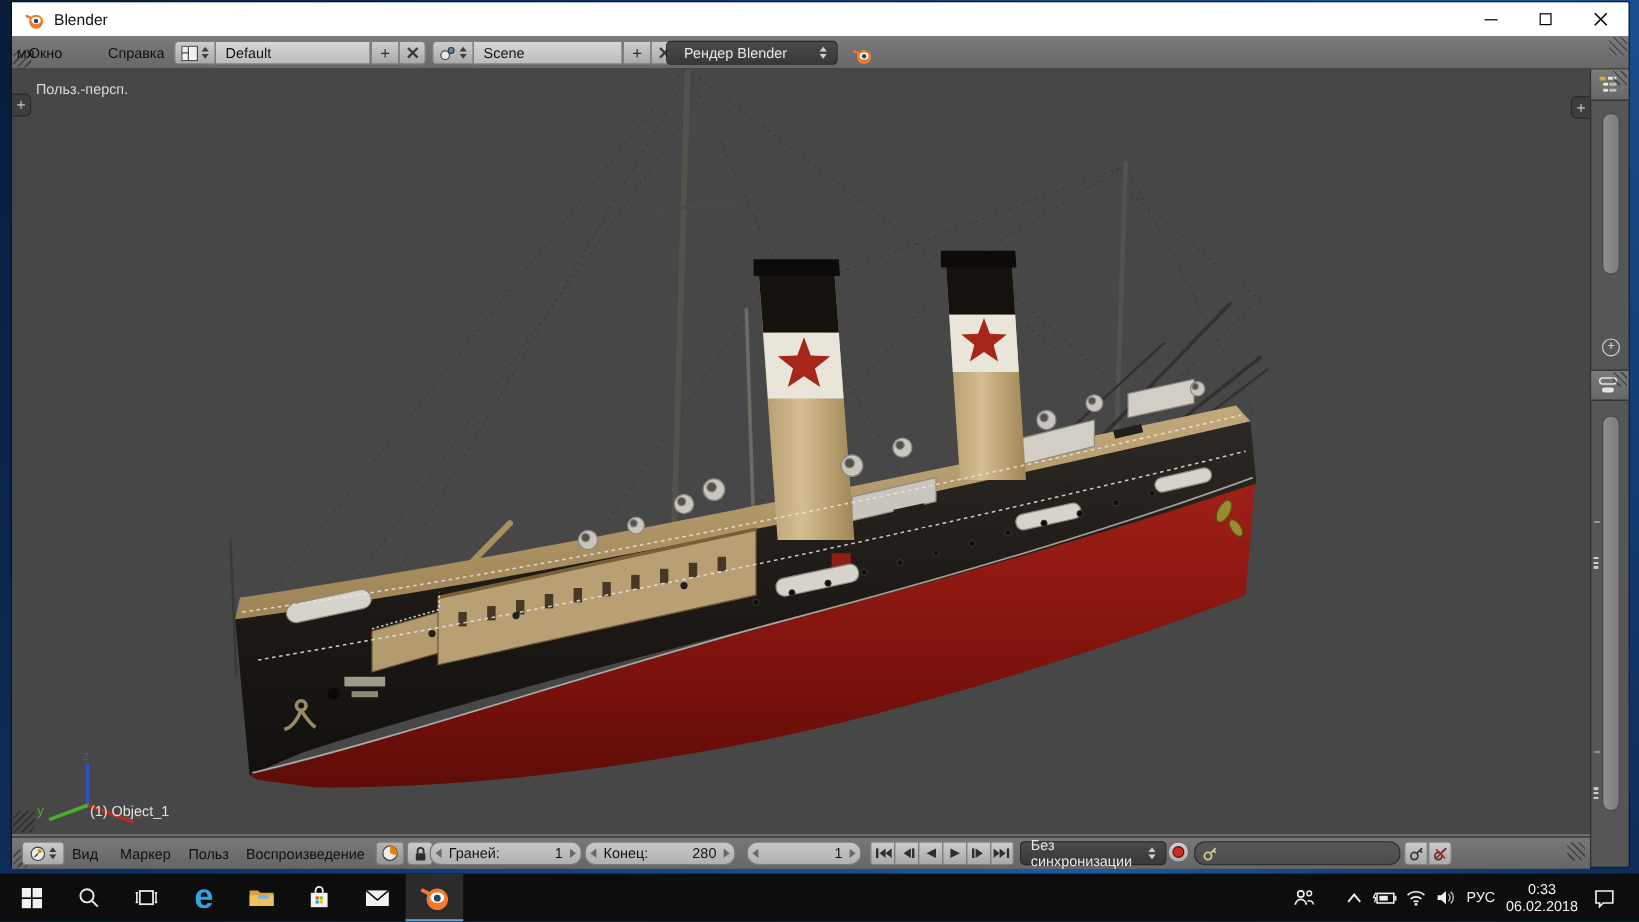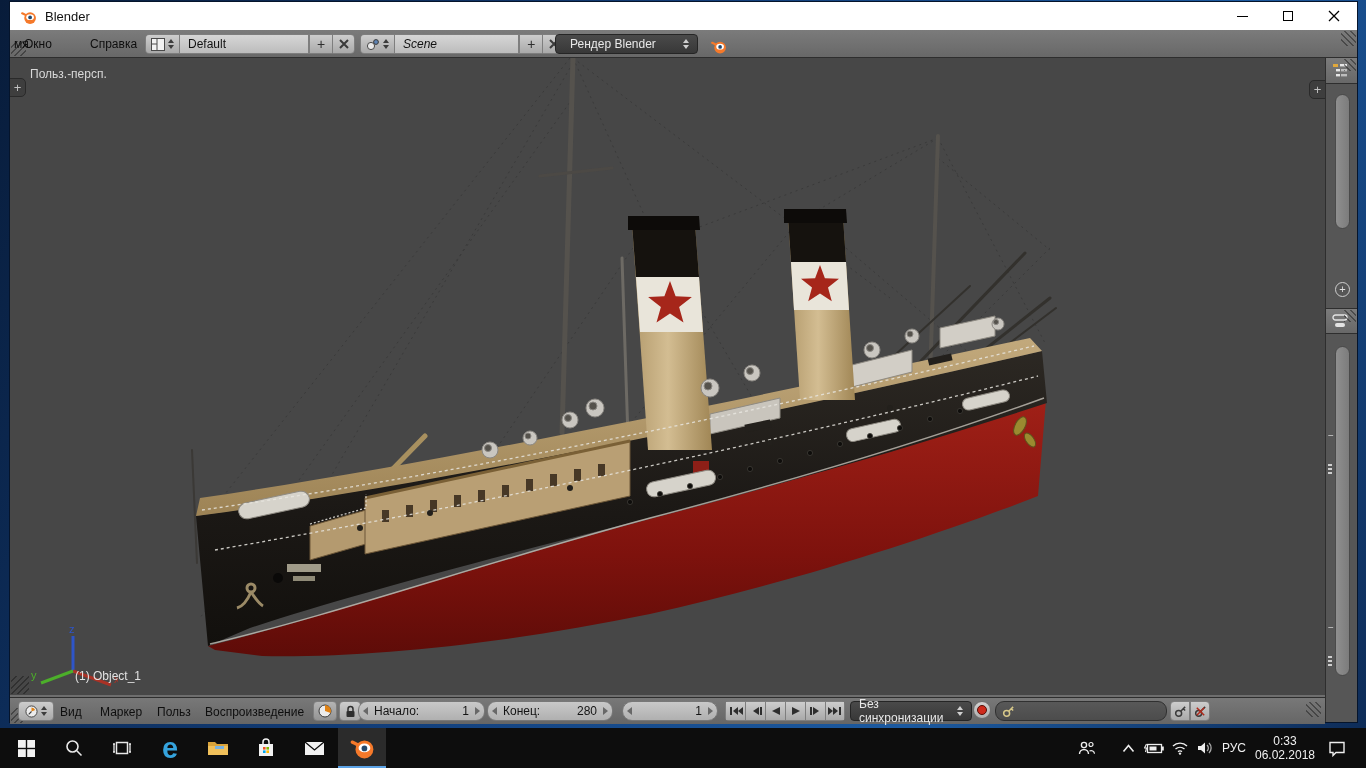--- a/index.html
+++ b/index.html
@@ -174,21 +174,21 @@
         <div class="btn-light" style="width:23px;">
             <span style="font-size:14px;color:#2e2e2e;">+</span>
           </div>
         <div class="btn-light" style="width:23px; border-radius:0 4px 4px 0;">
           <svg width="10" height="10" viewBox="0 0 10 10">
               <path class="xmark" d="M1,1 L9,9 M9,1 L1,9"></path>
             </svg>
         </div>
       </div>
 
-      <div class="ih-abs sel-group" style="left:350px; width:205px;font-style:italic;">
+      <div class="ih-abs sel-group" style="left:350px; width:205px;">
         <div class="btn-light" style="width:34px; border-radius:4px 0 0 4px;">
           <svg width="14" height="13" viewBox="0 0 14 13">
             <circle cx="5" cy="8" r="3.6" fill="#e9e9e9" stroke="#4a4a4a"></circle>
             <circle cx="10" cy="4" r="2.4" fill="#5f84b4" stroke="#3a3a3a"></circle>
           </svg>
           <span class="updown">
               <i class="u"></i>
               <i class="d"></i>
             </span>
         </div>
@@ -478,21 +478,21 @@
       </div>
       <div class="tl-abs btn-light toggle-btn" style="left:329px; width:22px;">
         <svg width="11" height="13" viewBox="0 0 11 13">
           <path d="M3,6 V4 a2.5,2.5 0 0 1 5,0 V6" fill="none" stroke="#2e2e2e" stroke-width="1.5"></path>
           <rect x="1.5" y="6" width="8" height="6" rx="1" fill="#2e2e2e"></rect>
         </svg>
       </div>
 
       <div class="tl-abs numfield" style="left:348px; width:127px;">
         <span class="arr l"></span>
-        <span class="nf-label">Начало:</span>
+        <span class="nf-label">Граней:</span>
         <span class="nf-value">1</span>
         <span class="arr r"></span>
       </div>
       <div class="tl-abs numfield" style="left:477px; width:126px;">
         <span class="arr l"></span>
         <span class="nf-label">Конец:</span>
         <span class="nf-value">280</span>
         <span class="arr r"></span>
       </div>
       <div class="tl-abs numfield" style="left:612px; width:96px; border-radius:10px;">

